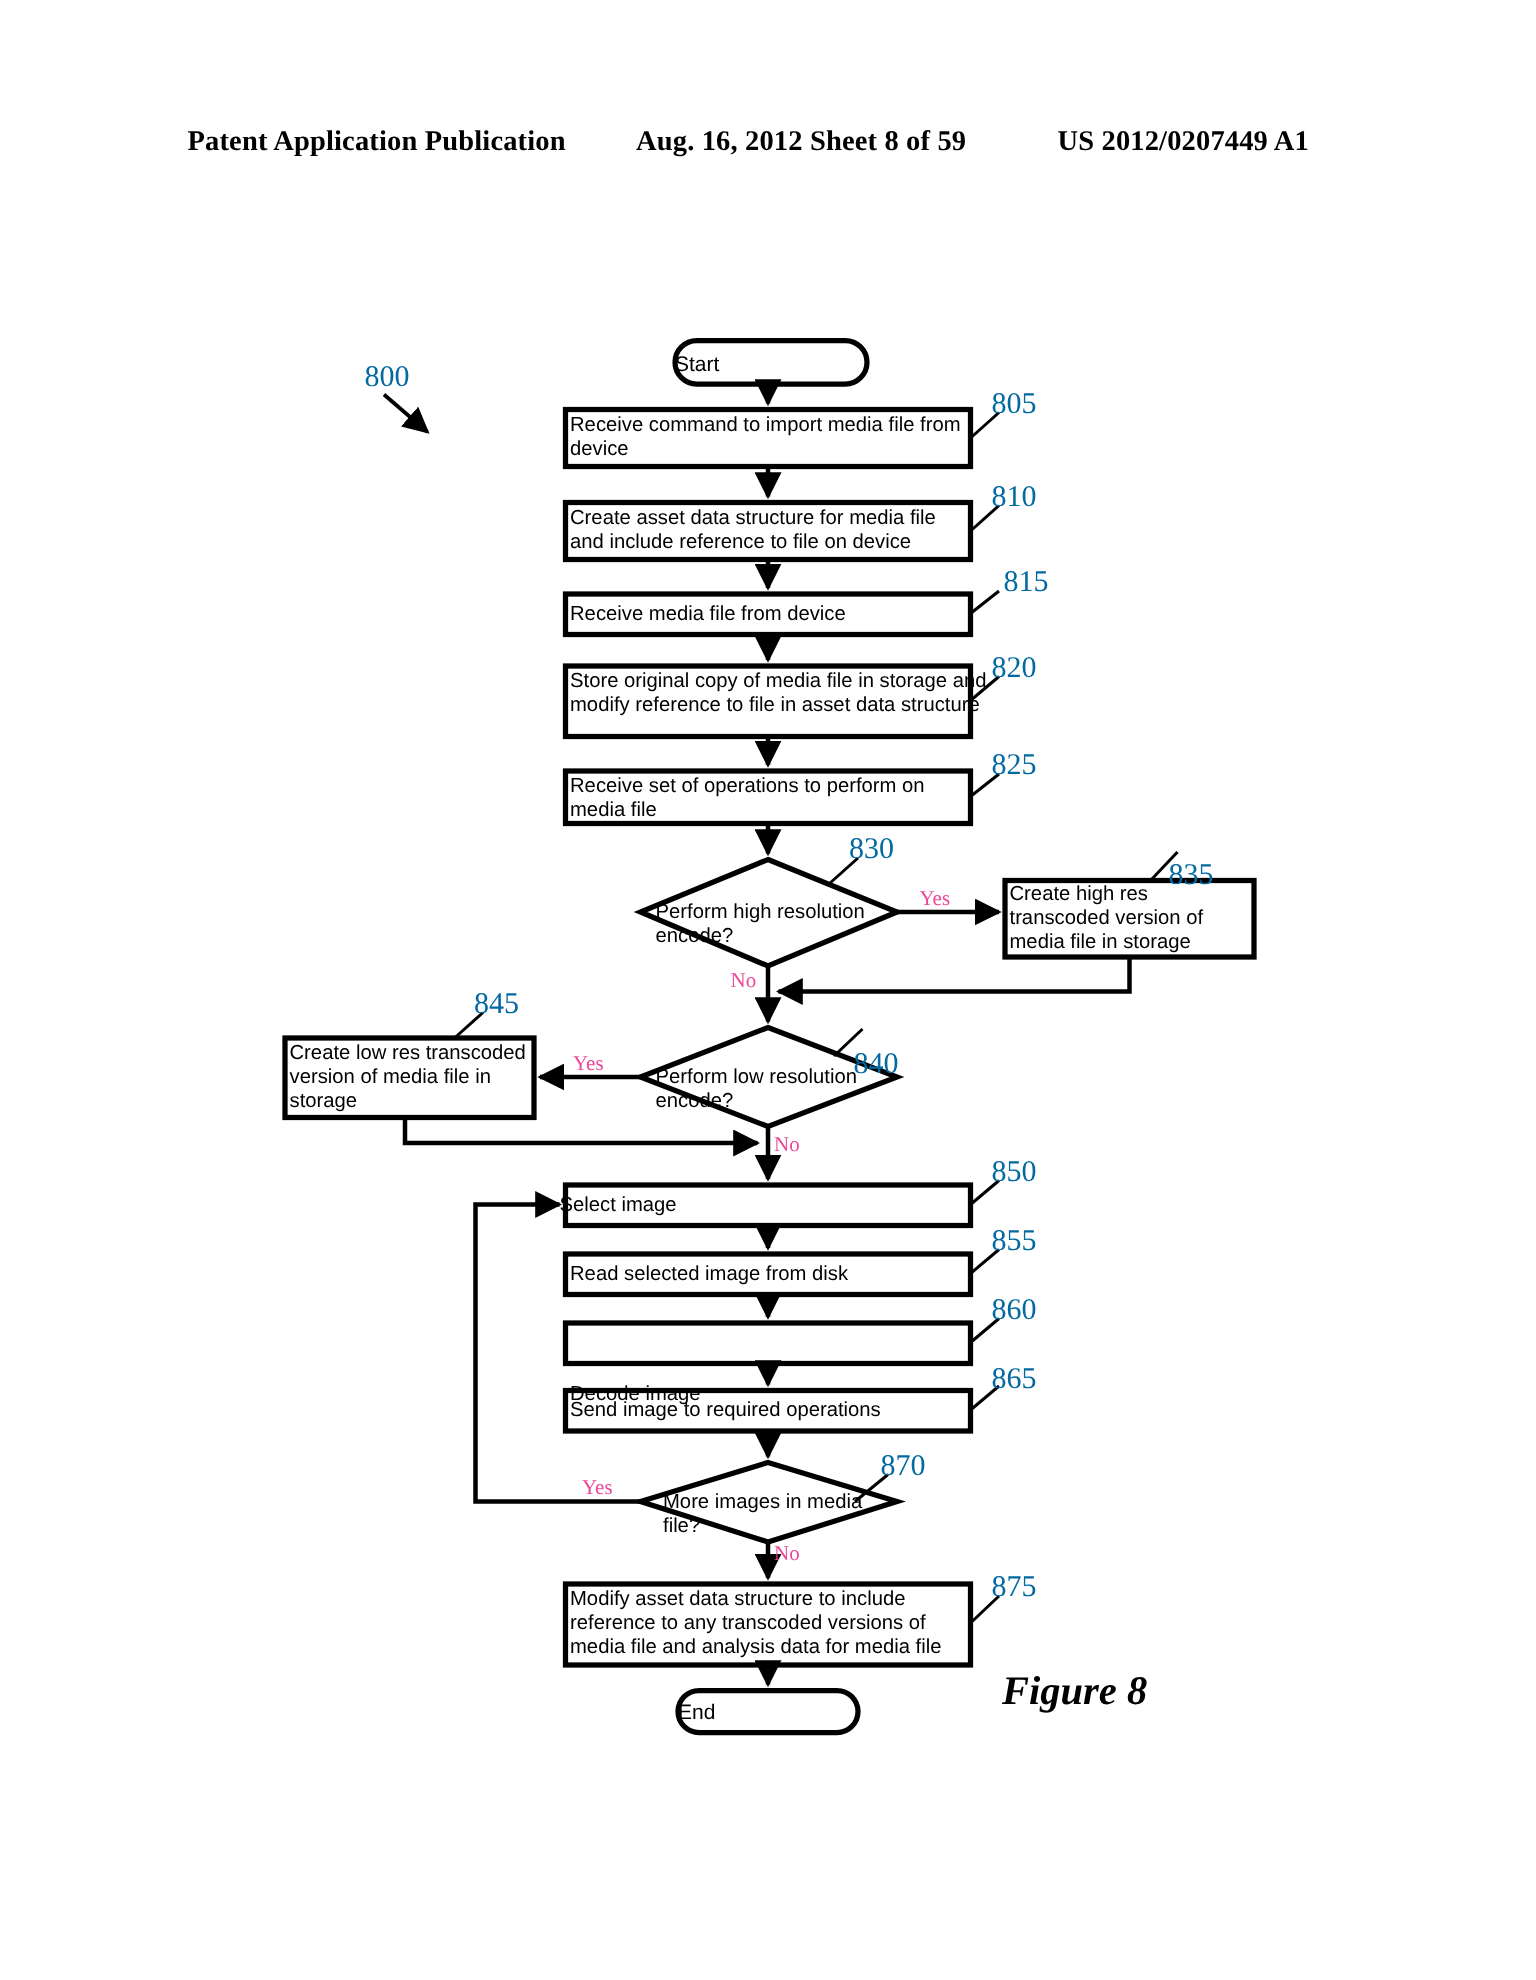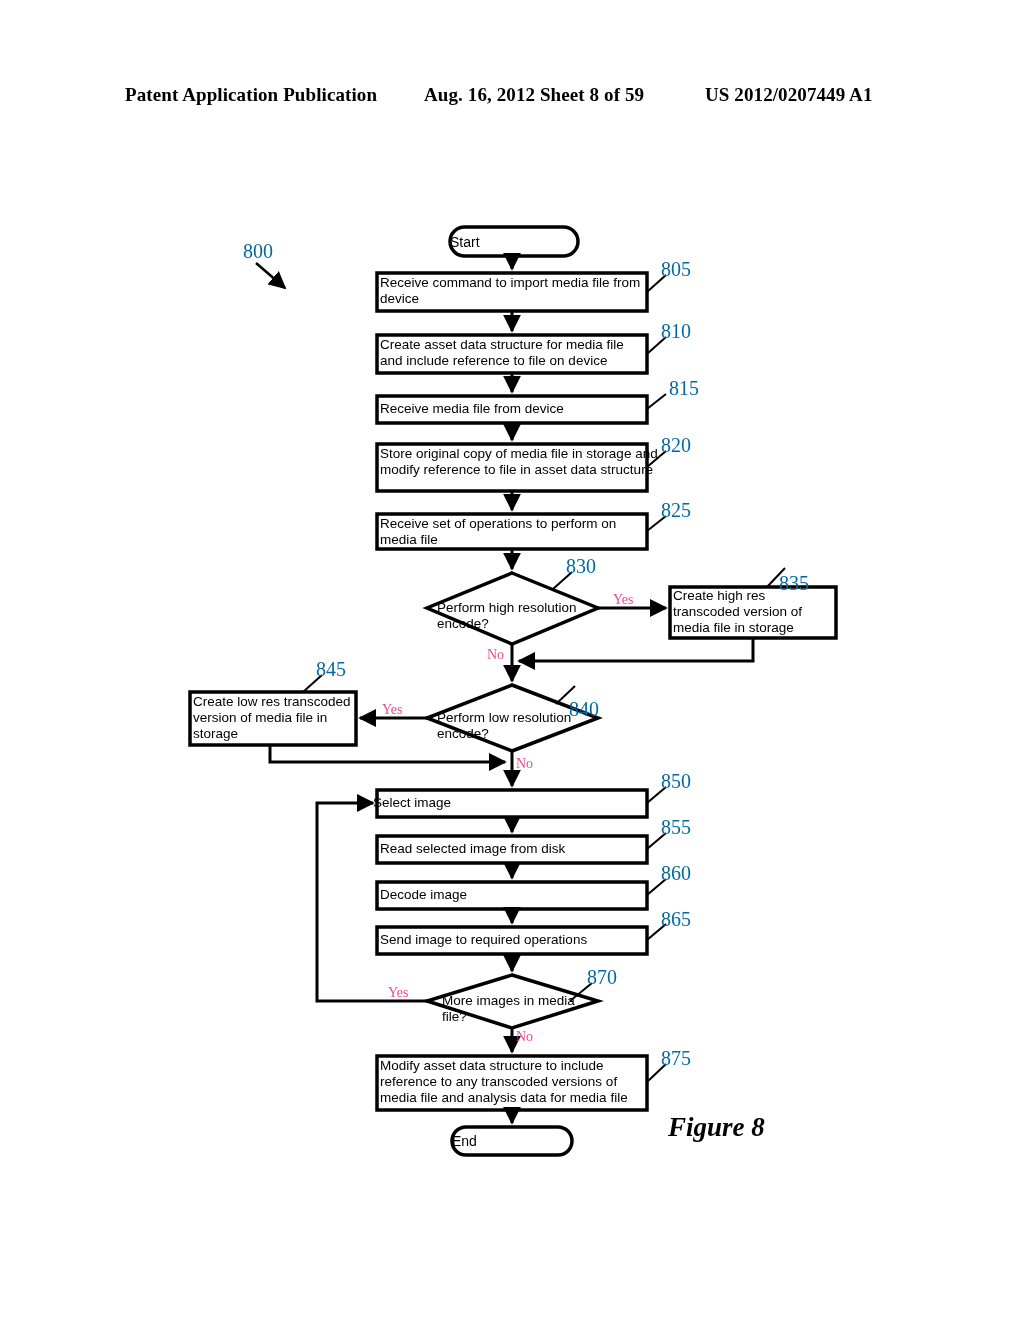--- a/index.html
+++ b/index.html
@@ -206,21 +206,21 @@
   <div class="node-label" style="left:673px; top:588px; width:160px;">Create high res transcoded version of media file in storage</div>
 
   <div class="node-label" style="left:437px; top:710px; width:150px;">Perform low resolution encode?</div>
 
   <div class="node-label" style="left:193px; top:694px; width:160px;">Create low res transcoded version of media file in storage</div>
 
   <div class="node-label" style="left:373px; top:795px; width:252px;">Select image</div>
 
   <div class="node-label" style="left:380px; top:841px; width:264px;">Read selected image from disk</div>
 
-  <div class="node-label" style="left:380px; top:887px; width:264px;">Decode image</div>
+  <div class="node-label" style="left:380px; top:921px; width:264px;">Decode image</div>
 
   <div class="node-label" style="left:380px; top:932px; width:264px;">Send image to required operations</div>
 
   <div class="node-label" style="left:442px; top:993px; width:140px;">More images in media file?</div>
 
   <div class="node-label" style="left:380px; top:1058px; width:264px;">Modify asset data structure to include reference to any transcoded versions of media file and analysis data for media file</div>
 
   <div class="node-label term-label" style="left:452px; top:1133px; width:120px;">End</div>
 
   <div class="ref-num" style="left:243px; top:240px;">800</div>

